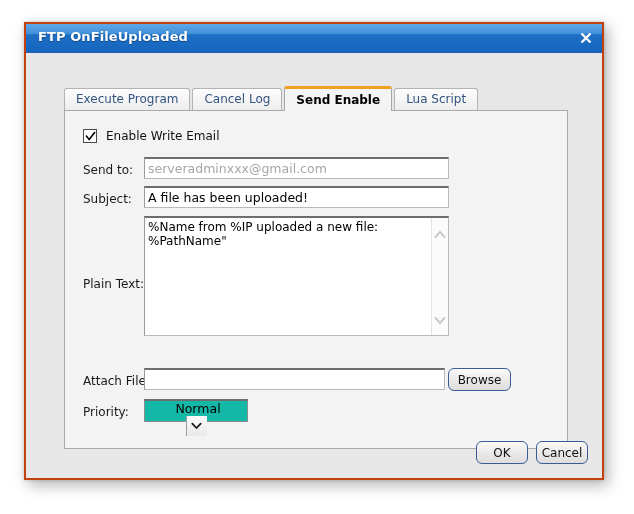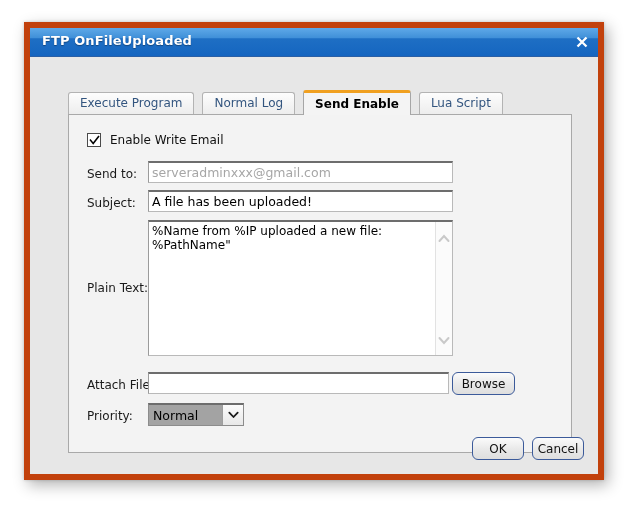--- a/index.html
+++ b/index.html
@@ -15,21 +15,21 @@
     position: relative;
   }
 
   
   #dialog-window {
     position: absolute;
     left: 24px;
     top: 22px;
     width: 580px;
     height: 458px;
-    border: 6px solid #c2410c;
+    border: 2px solid #c2410c;
     background: #e6e6e6;
     box-sizing: border-box;
     box-shadow: 4px 5px 14px rgba(0,0,0,0.30), 0 0 3px rgba(0,0,0,0.18);
   }
 
   
   #title-bar {
     height: 29px;
     background: linear-gradient(to bottom,
         #5fa9e8 0%, #3f8fd8 36%, #1e6fc4 38%, #1565c0 100%);
@@ -69,21 +69,21 @@
   }
 
   
   #tab-strip {
     position: absolute;
     left: 38px;
     top: 33px;
     height: 24px;
     display: flex;
     align-items: flex-end;
-    gap: 8px;
+    gap: 2px;
     z-index: 5;
   }
   .tab {
     height: 22px;
     line-height: 21px;
     padding: 0 11px;
     font-size: 12px;
     color: #33557f;
     background: linear-gradient(to bottom, #fdfdfd 0%, #ededed 100%);
     border: 1px solid #b3b3b3;
@@ -169,21 +169,21 @@
     line-height: 19px;
     outline: none;
   }
   .text-input::placeholder { color: #a6a6a6; opacity: 1; }
 
   #plaintext-area {
     position: absolute;
     left: 79px;
     top: 105px;
     width: 305px;
-    height: 136px;
+    height: 120px;
     background: #ffffff;
     border: 1px solid #b9b9b9;
     border-top: 2px solid #6d6d6d;
     border-left: 1px solid #9b9b9b;
     box-sizing: border-box;
     display: flex;
     overflow: hidden;
   }
   #plaintext-value {
     flex: 1 1 auto;
@@ -237,29 +237,30 @@
     left: 383px;
     top: 257px;
     width: 63px;
     height: 23px;
   }
 
   #priority-select {
     position: absolute;
     left: 79px;
     top: 288px;
-    width: 96px;
+    width: 104px;
     height: 23px;
-    background: #a3a3a3;
+    background: #14b8a6;
     border: 1px solid #8c8c8c;
     border-top: 2px solid #6d6d6d;
     box-sizing: border-box;
     display: flex;
     align-items: center;
     cursor: pointer;
+    flex-direction: column;
   }
   #priority-value {
     flex: 1 1 auto;
     font-size: 12.5px;
     color: #000000;
     padding-left: 4px;
     white-space: nowrap;
   }
   #priority-arrow {
     flex: 0 0 20px;
@@ -296,21 +297,21 @@
       <svg width="22" height="22" viewBox="0 0 22 22" aria-hidden="true">
         <path d="M6.5 6.5 L15.5 15.5 M15.5 6.5 L6.5 15.5" stroke="#ffffff" stroke-width="2.3" stroke-linecap="butt" fill="none"></path>
       </svg>
     </div>
   </div>
 
   <div id="dialog-body">
 
     <div id="tab-strip">
       <div class="tab">Execute Program</div>
-      <div class="tab">Normal Log</div>
+      <div class="tab">Cancel Log</div>
       <div class="tab active">Send Enable</div>
       <div class="tab">Lua Script</div>
     </div>
 
     <div id="content-panel">
 
       <div id="enable-row">
         <div id="enable-checkbox">
           <svg width="11" height="11" viewBox="0 0 11 11" aria-hidden="true">
             <path d="M1.5 5.2 L4.2 8.4 L9.5 1.6" stroke="#000000" stroke-width="1.6" fill="none" stroke-linecap="square" stroke-linejoin="miter"></path>

